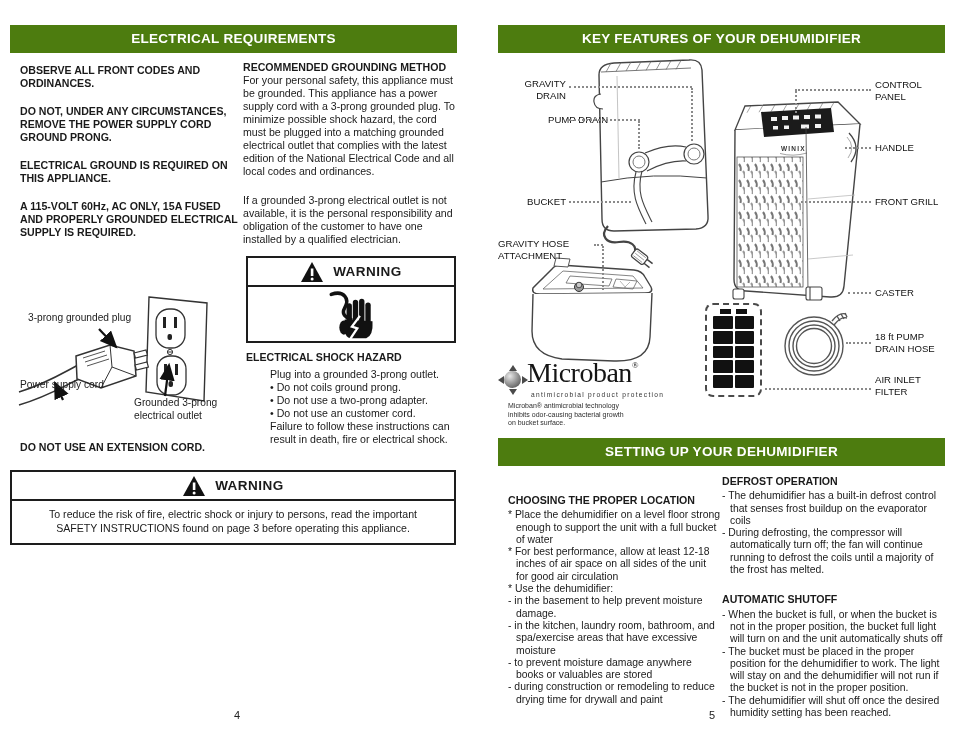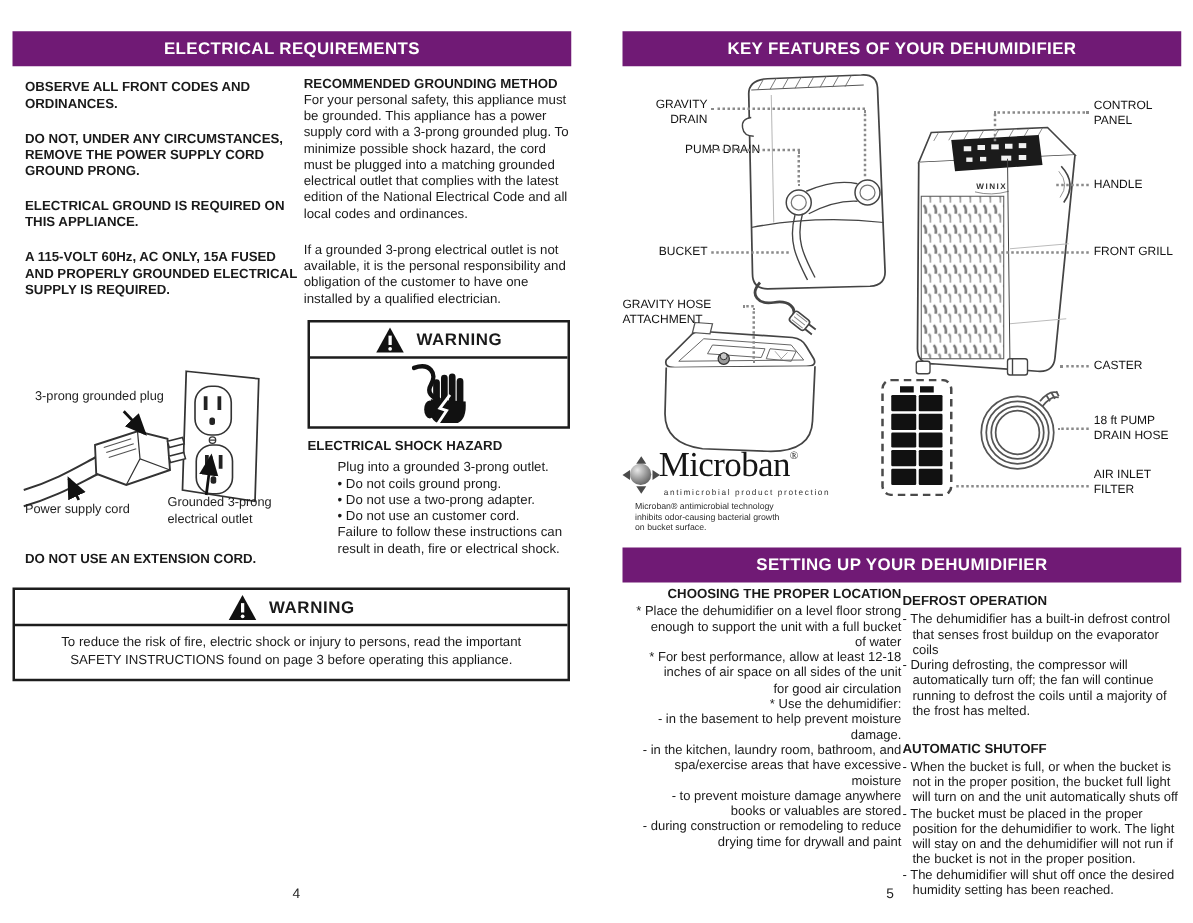--- a/index.html
+++ b/index.html
@@ -1,20 +1,20 @@
 <!DOCTYPE html>
 <html><head>
 <meta charset="utf-8">
 <style>
   html,body{margin:0;padding:0;background:#fff;}
   .canvas{position:relative;width:954px;height:738px;background:#fff;overflow:hidden;
           font-family:"Liberation Sans",sans-serif;color:#1a1a1a;}
   .page{position:absolute;top:0;width:448px;height:738px;}
   .abs{position:absolute;}
-  .bar{position:absolute;height:28px;background:#701a75;color:#fff;font-weight:bold;
+  .bar{position:absolute;height:28px;background:#4d7c0f;color:#fff;font-weight:bold;
        font-size:13.5px;line-height:28px;text-align:center;letter-spacing:.3px;}
   .flow p{margin:0;font-size:10.6px;line-height:13px;}
   .b{font-weight:bold;line-height:12.6px;}
   .sp{margin-bottom:15px !important;}
   .sp2{margin-bottom:13px !important;}
   .lbl{position:absolute;font-size:10.2px;line-height:12.5px;color:#222;white-space:pre-line;}
   .dlabel{position:absolute;font-size:9.6px;line-height:11.5px;color:#111;white-space:pre-line;}
   .ra{text-align:right;}
   .leader-h{position:absolute;height:0;border-top:2px dotted #8a8a8a;}
   .leader-v{position:absolute;width:0;border-left:2px dotted #8a8a8a;}
@@ -96,21 +96,21 @@
       <path d="M 68,70 l 22,-7 M 70,74 l 22,-7 M 72,78 l 22,-7" stroke="#555" stroke-width="1" fill="none"></path>
 
       <path d="M 119,65 l 12,-3 l 1.4,5 l -12,3 z" fill="#fff" stroke="#333" stroke-width="1.2"></path>
       <path d="M 120,77 l 12,-3 l 1.4,5 l -12,3 z" fill="#fff" stroke="#333" stroke-width="1.2"></path>
 
       <line x1="84" y1="41" x2="101" y2="59" stroke="#111" stroke-width="2.2" marker-end="url(#ah)"></line>
       <line x1="48" y1="112" x2="40" y2="95" stroke="#111" stroke-width="2.2" marker-end="url(#ah)"></line>
       <line x1="150" y1="108" x2="154" y2="77" stroke="#111" stroke-width="2.2" marker-end="url(#ah)"></line>
     </svg>
     <div class="lbl" style="left:18px;top:312px;">3-prong grounded plug</div>
-    <div class="lbl" style="left:10px;top:402px;">Power supply cord</div>
+    <div class="lbl" style="left:10px;top:379px;">Power supply cord</div>
     <div class="lbl" style="left:124px;top:397px;">Grounded 3-prong
 electrical outlet</div>
     <div class="abs b" style="left:10px;top:441px;font-size:10.6px;">DO NOT USE AN EXTENSION CORD.</div>
 
     <div class="abs flow" style="left:233px;top:61px;width:215px;">
       <p class="b">RECOMMENDED GROUNDING METHOD</p>
       <p>For your personal safety, this appliance must be grounded. This appliance has a power supply cord with a 3-prong grounded plug. To minimize possible shock hazard, the cord must be plugged into a matching grounded electrical outlet that complies with the latest edition of the National Electrical Code and all local codes and ordinances.</p>
       <p style="margin-top:16px;">If a grounded 3-prong electrical outlet is not available, it is the personal responsibility and obligation of the customer to have one installed by a qualified electrician.</p>
     </div>
 
@@ -314,21 +314,21 @@
     <div class="leader-h" style="left:297px;top:89px;width:76px;"></div>
     <div class="leader-v" style="left:297px;top:91px;height:22px;"></div>
     <div class="leader-h" style="left:347px;top:147px;width:26px;"></div>
     <div class="leader-h" style="left:303px;top:201px;width:70px;"></div>
     <div class="leader-h" style="left:350px;top:292px;width:23px;"></div>
     <div class="leader-h" style="left:348px;top:342px;width:25px;"></div>
     <div class="leader-h" style="left:267px;top:388px;width:106px;"></div>
 
     <div class="bar" style="top:438px;left:0;width:447px;">SETTING UP YOUR DEHUMIDIFIER</div>
 
-    <div class="setup-col" style="left:10px;top:469px;width:213px;text-align:right;">
+    <div class="setup-col" style="left:10px;top:494px;width:213px;">
       <p class="setup-h">CHOOSING THE PROPER LOCATION</p>
       <div class="item">* Place the dehumidifier on a level floor strong enough to support the unit with a full bucket of water</div>
       <div class="item">* For best performance, allow at least 12-18 inches of air space on all sides of the unit for good air circulation</div>
       <div class="item">* Use the dehumidifier:</div>
       <div class="item">- in the basement to help prevent moisture damage.</div>
       <div class="item">- in the kitchen, laundry room, bathroom, and spa/exercise areas that have excessive moisture</div>
       <div class="item">- to prevent moisture damage anywhere books or valuables are stored</div>
       <div class="item">- during construction or remodeling to reduce drying time for drywall and paint</div>
     </div>
 

